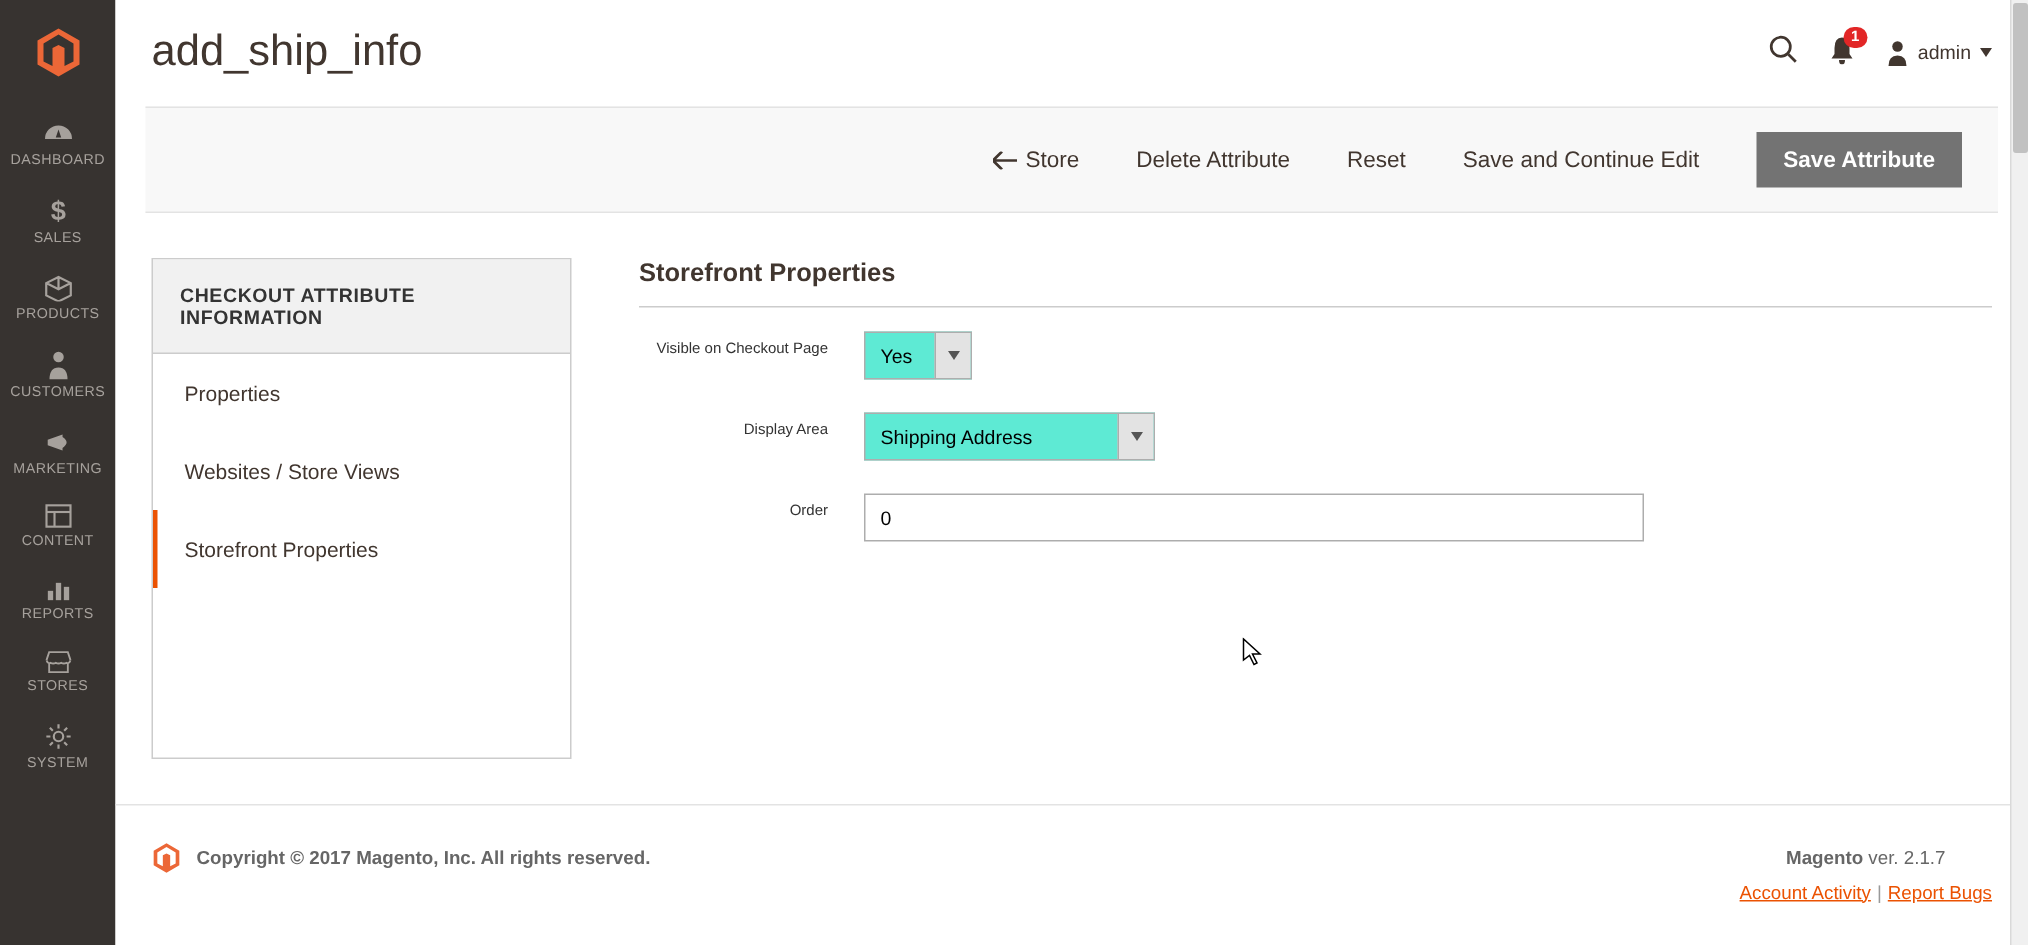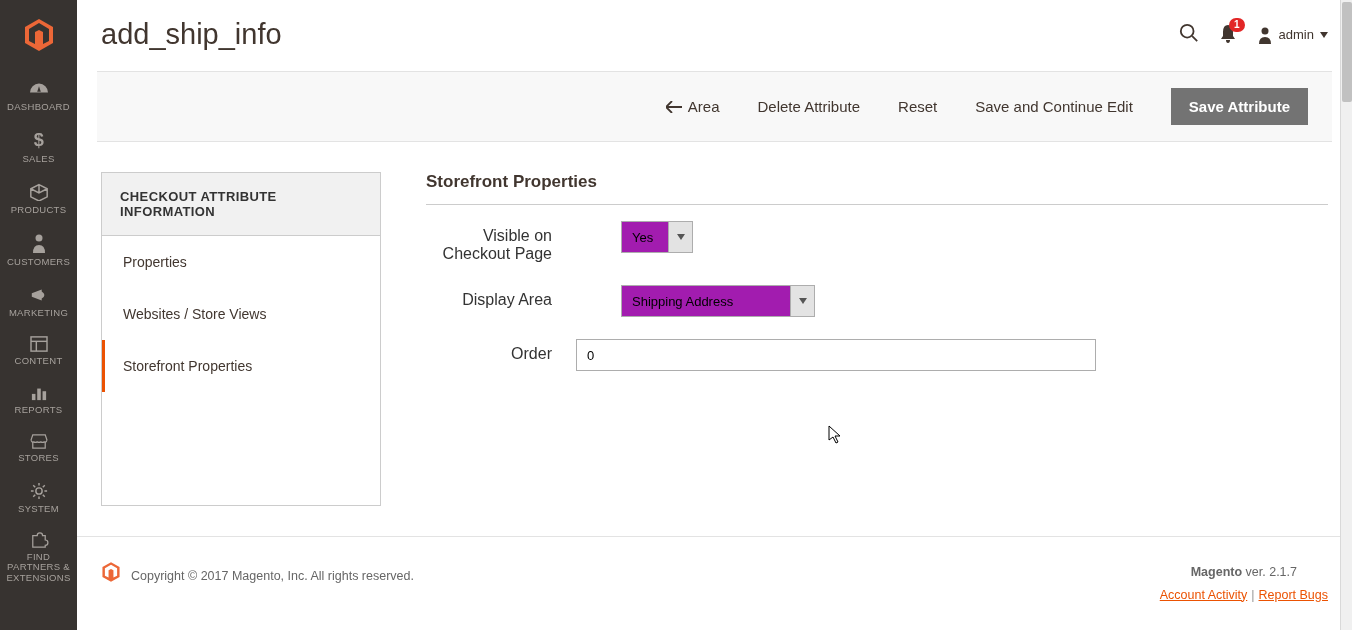--- a/index.html
+++ b/index.html
@@ -181,33 +181,32 @@
   margin-bottom: 16px;
 }
 .form-row {
   display: flex;
   align-items: flex-start;
   margin-bottom: 22px;
 }
 .form-label {
   width: 150px;
   text-align: right;
-  font-size: 16px;
+  font-size: 10px;
   color: #333;
   padding-right: 24px;
   padding-top: 6px;
   flex-shrink: 0;
 }
 .form-field { flex: 1; }
 .select-wrap {
   display: inline-flex;
   border: 1px solid #adadad;
   height: 32px;
-  background: #a21caf;
-  margin-left: 45px;
+  background: #5eead4;
 }
 .select-wrap select {
   border: none;
   padding: 0 10px;
   font-size: 13px;
   background: transparent;
   outline: none;
   appearance: none;
   height: 30px;
 }
@@ -233,21 +232,21 @@
 
 .footer {
   border-top: 1px solid #e3e3e3;
   padding: 24px 24px;
   display: flex;
   justify-content: space-between;
   align-items: flex-start;
   color: #666;
   font-size: 12.5px;
 }
-.footer-left { display: flex; align-items: flex-end; gap: 10px; }
+.footer-left { display: flex; align-items: center; gap: 10px; font-weight: bold; }
 .footer-right { text-align: center; line-height: 1.8; }
 .footer-right a { color: #eb5202; text-decoration: underline; cursor: pointer; }
 .footer-right .sep { color: #999; margin: 0 4px; }
 
 
 .cursor {
   position: absolute;
   left: 828px;
   top: 425px;
   pointer-events: none;
@@ -314,26 +313,20 @@
         <path d="M2 8 L4 2 L18 2 L20 8 M2 8 Q3 11 5 10 Q7 11 9 10 Q11 11 13 10 Q15 11 17 10 Q19 11 20 8 M4 10 L4 17 L18 17 L18 10" stroke="#a6a19c" stroke-width="1.4" fill="none"></path>
       </svg>
     <span>STORES</span>
   </div>
   <div class="sidebar-item">
     <svg width="18" height="18" viewBox="0 0 20 20">
         <circle cx="10" cy="10" r="3.5" stroke="#a6a19c" stroke-width="1.6" fill="none"></circle>
         <path d="M10 1 L10 4 M10 16 L10 19 M1 10 L4 10 M16 10 L19 10 M3.6 3.6 L5.8 5.8 M14.2 14.2 L16.4 16.4 M3.6 16.4 L5.8 14.2 M14.2 5.8 L16.4 3.6" stroke="#a6a19c" stroke-width="1.6"></path>
       </svg>
     <span>SYSTEM</span>
-  </div>
-  <div class="sidebar-item">
-    <svg width="20" height="16" viewBox="0 0 22 18">
-        <path d="M4 4 L9 4 Q9 1 12 1 Q15 1 15 4 L18 4 L18 9 Q21 9 21 12 Q21 15 18 15 L18 17 L4 17 Z" stroke="#a6a19c" stroke-width="1.4" fill="none"></path>
-      </svg>
-    <span>FIND PARTNERS &amp; EXTENSIONS</span>
   </div>
 </div>
 
 <div class="main">
   <div class="header">
     <h1>add_ship_info</h1>
     <div class="header-actions">
       <span>
         <svg width="20" height="20" viewBox="0 0 22 22">
             <circle cx="9" cy="9" r="7" stroke="#41362f" stroke-width="2" fill="none"></circle>
@@ -357,21 +350,21 @@
           </svg>
       </div>
     </div>
   </div>
 
   <div class="toolbar">
     <div class="toolbar-link">
       <svg width="16" height="12" viewBox="0 0 16 12">
           <path d="M6 0 L0 6 L6 12 M0 6 L16 6" stroke="#41362f" stroke-width="1.8" fill="none"></path>
         </svg>
-      <span>Area</span>
+      <span>Store</span>
     </div>
     <div class="toolbar-link">Delete Attribute</div>
     <div class="toolbar-link">Reset</div>
     <div class="toolbar-link">Save and Continue Edit</div>
     <button class="btn-primary">Save Attribute</button>
   </div>
 
   <div class="content">
     <div class="sidepanel">
       <div class="sidepanel-header">CHECKOUT ATTRIBUTE INFORMATION</div>

